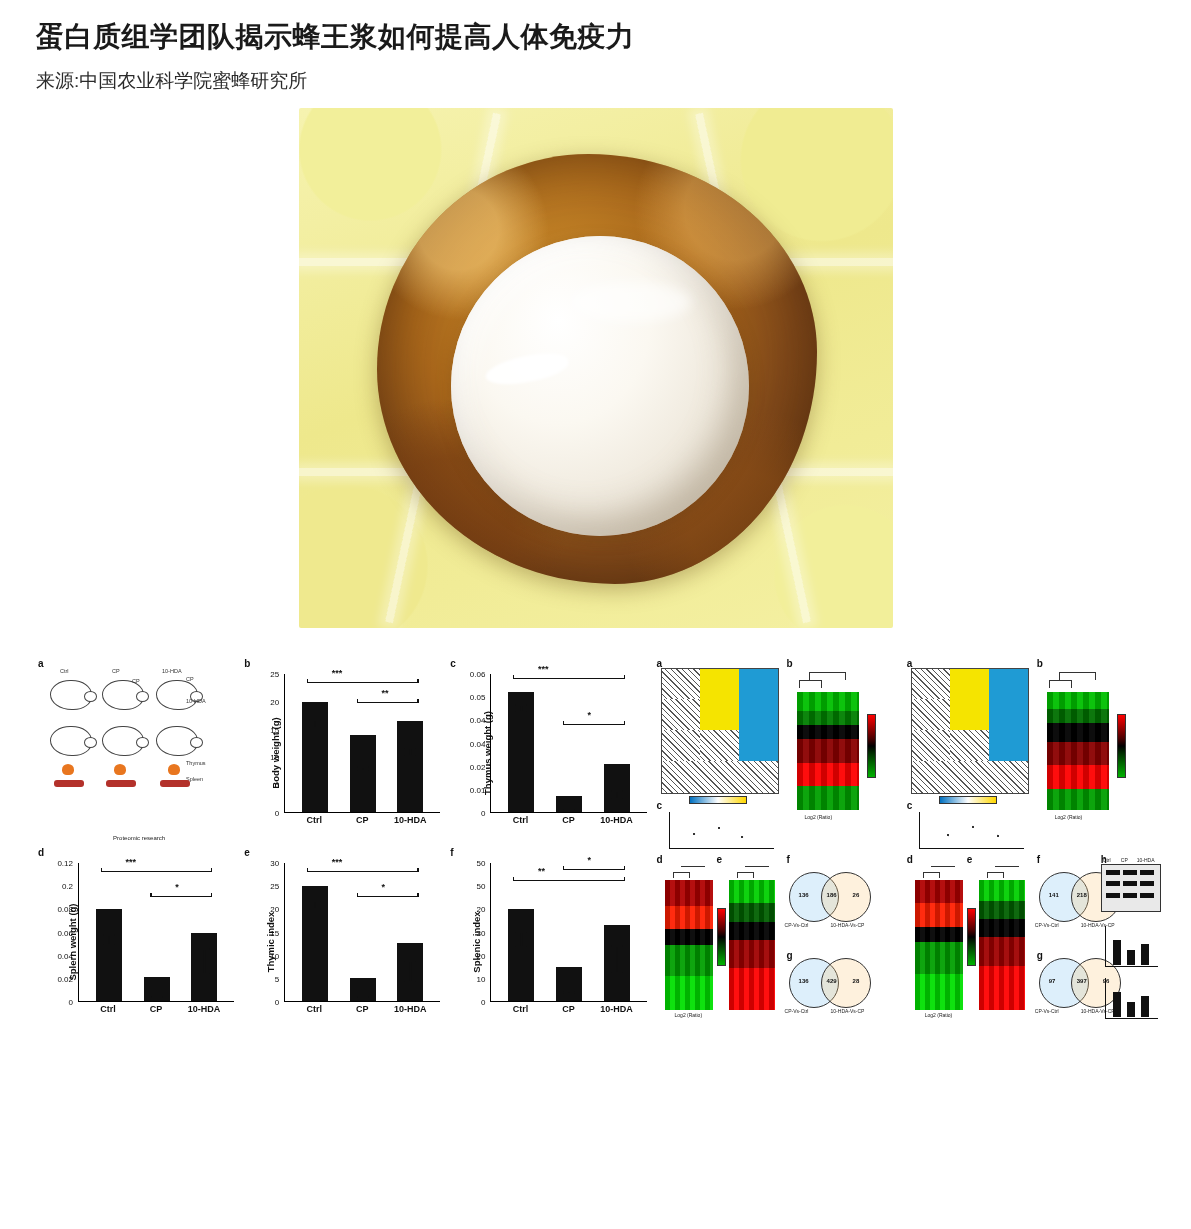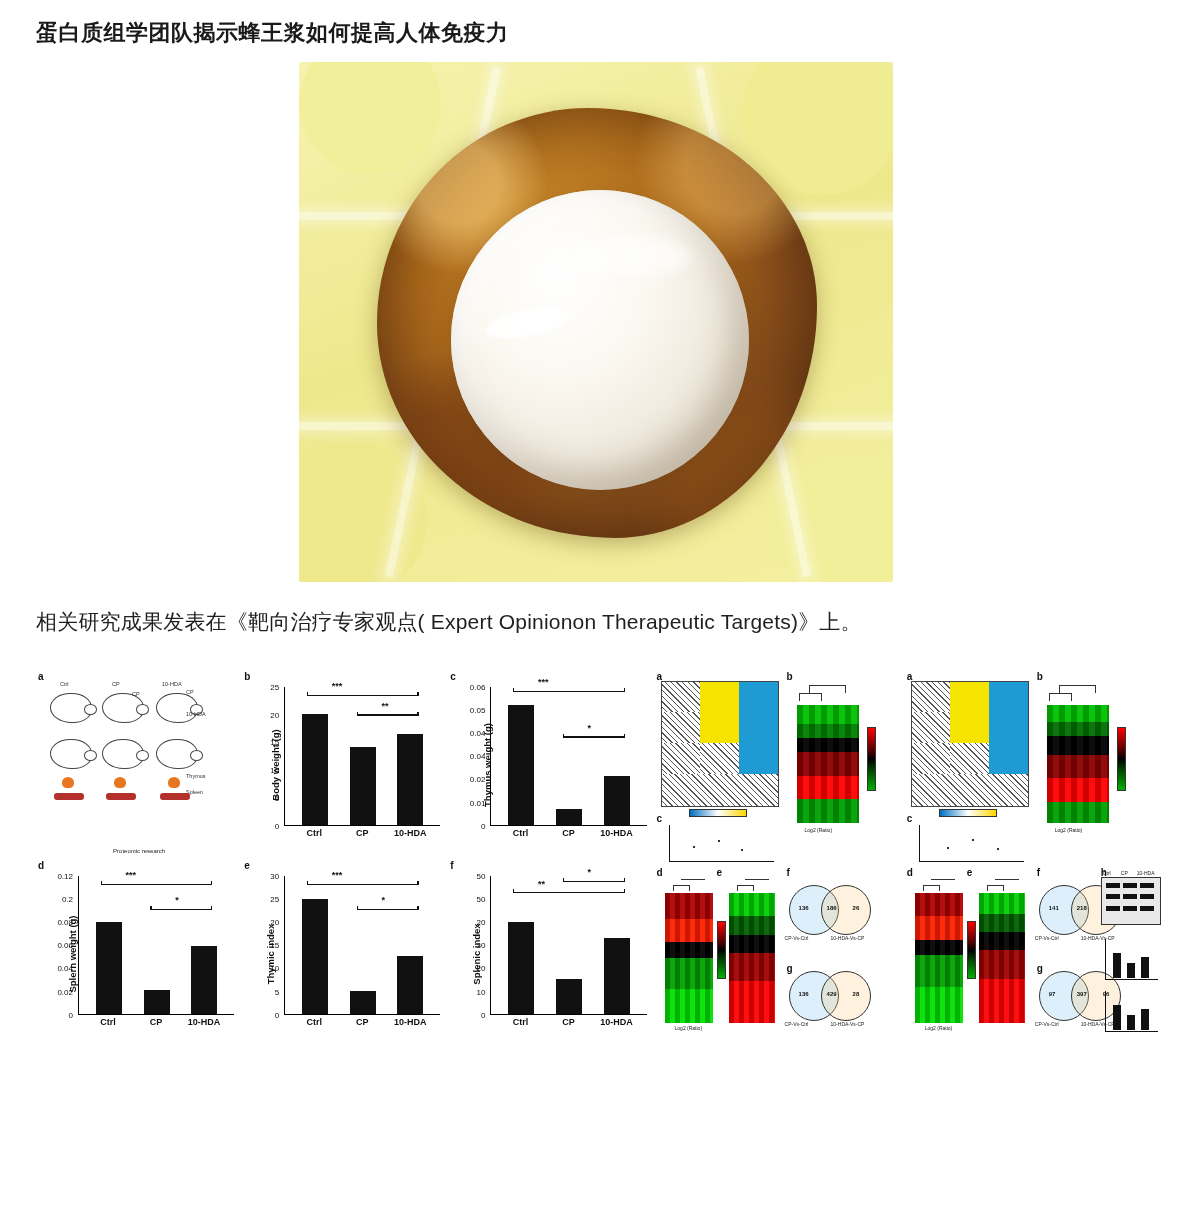--- a/index.html
+++ b/index.html
@@ -5,21 +5,21 @@
   html,body{margin:0;padding:0;}
   body{
     width:1191px;
     background:#ffffff;
     font-family:"Liberation Sans","DejaVu Sans",sans-serif;
     color:#2b2b2b;
     -webkit-font-smoothing:antialiased;
   }
   .page{width:1191px;min-height:1229px;position:relative;overflow:hidden;}
   .article-title{
-    font-size:22px;
+    font-size:28px;
     font-weight:bold;
     color:#1a1a1a;
     margin:18px 0 0 36px;
     letter-spacing:.5px;
   }
   .article-source{
     font-size:19px;
     color:#2b2b2b;
     margin:12px 0 0 36px;
   }
@@ -197,39 +197,39 @@
   .tinytxt{position:absolute;font-size:5px;color:#222;white-space:nowrap;}
   .microbar{position:absolute;background:#111;}
   .microaxis{position:absolute;border-left:1px solid #111;border-bottom:1px solid #111;}
 </style>
 </head>
 <body>
 
 <div class="page">
 
   <h1 class="article-title">蛋白质组学团队揭示蜂王浆如何提高人体免疫力</h1>
+  <div class="article-source">来源:中国农业科学院蜜蜂研究所</div>
 
   <div class="hero-wrap">
     <div class="hero">
       <div class="cell-grid">
         <div class="cellwall" style="left:0;top:150px;width:594px;height:8px;"></div>
         <div class="cellwall" style="left:0;top:360px;width:594px;height:8px;"></div>
         <div class="cellwall" style="left:140px;top:0;width:8px;height:520px;transform:rotate(12deg);"></div>
         <div class="cellwall" style="left:450px;top:0;width:8px;height:520px;transform:rotate(-12deg);"></div>
       </div>
       <div class="comb"></div>
       <div class="jelly">
         <div class="jelly-gloss2"></div>
         <div class="jelly-gloss"></div>
       </div>
     </div>
   </div>
 
   <div class="body-text">
-    <p>相关研究成果发表在《靶向治疗专家观点( Expert Opinionon Therapeutic Targets)》上。</p>
   </div>
 
   <div class="figure">
     <div class="fig-grid">
 
       <div class="panel" style="position:relative;">
         <div style="position:absolute;left:0;top:0;width:100%;height:50%;">
           <span class="plabel">a</span>
           <div class="schem">
             <span class="stag" style="left:20px;top:0;">Ctrl</span>

